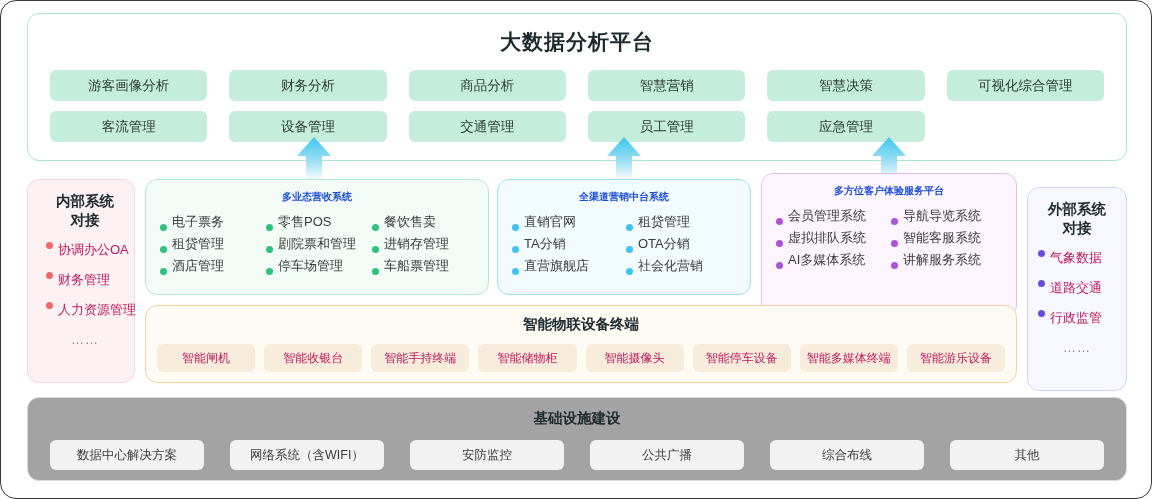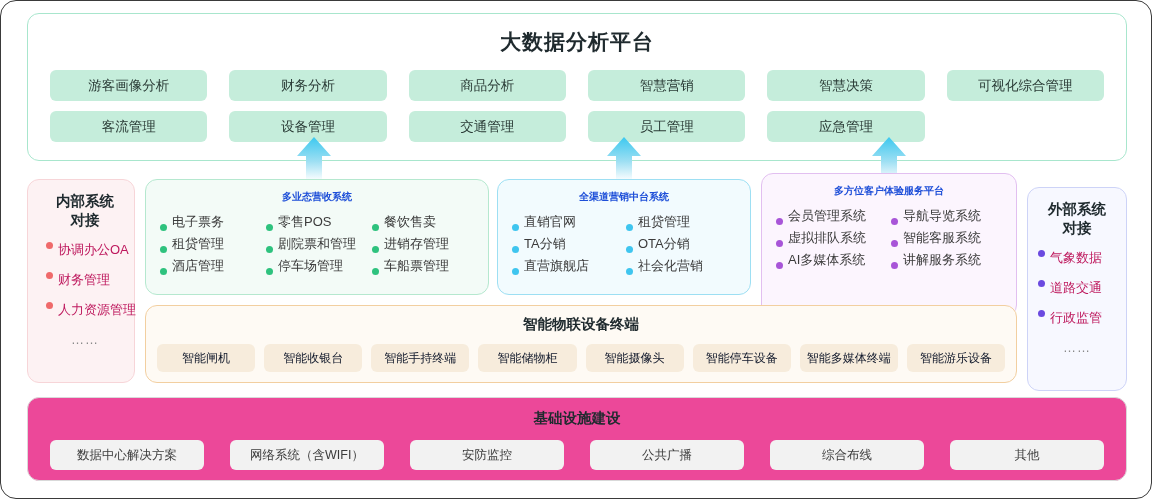--- a/index.html
+++ b/index.html
@@ -198,33 +198,33 @@
     column-gap: 9px;
     padding: 10px 11px 0 11px;
   }
   .iot-pill {
     height: 28px;
     line-height: 28px;
     text-align: center;
     font-size: 12px;
     border-radius: 6px;
     background: #f7ecdc;
-    color: #0f172a;
+    color: #be185d;
     white-space: nowrap;
     overflow: hidden;
   }
 
   
   #infra {
     left: 26px;
     top: 396px;
     width: 1100px;
     height: 84px;
     border: 1.5px solid #d9d9d9;
-    background: #ec4899;
+    background: #a3a3a3;
   }
   #infra .panel-title {
     font-size: 14.5px;
     padding-top: 11px;
   }
   .infra-grid {
     display: grid;
     grid-template-columns: repeat(6, 1fr);
     column-gap: 26px;
     padding: 12px 22px 0 22px;

